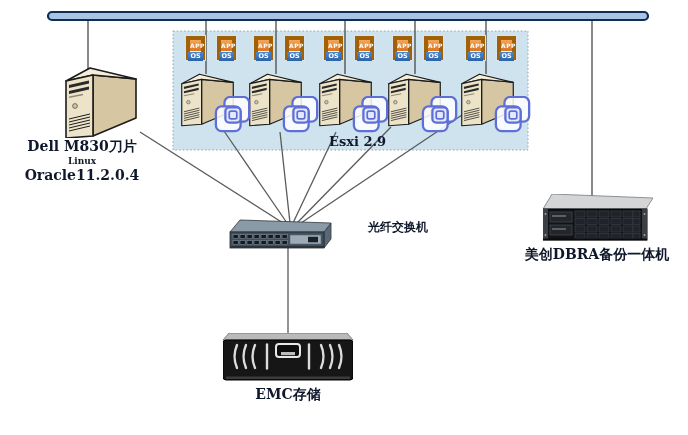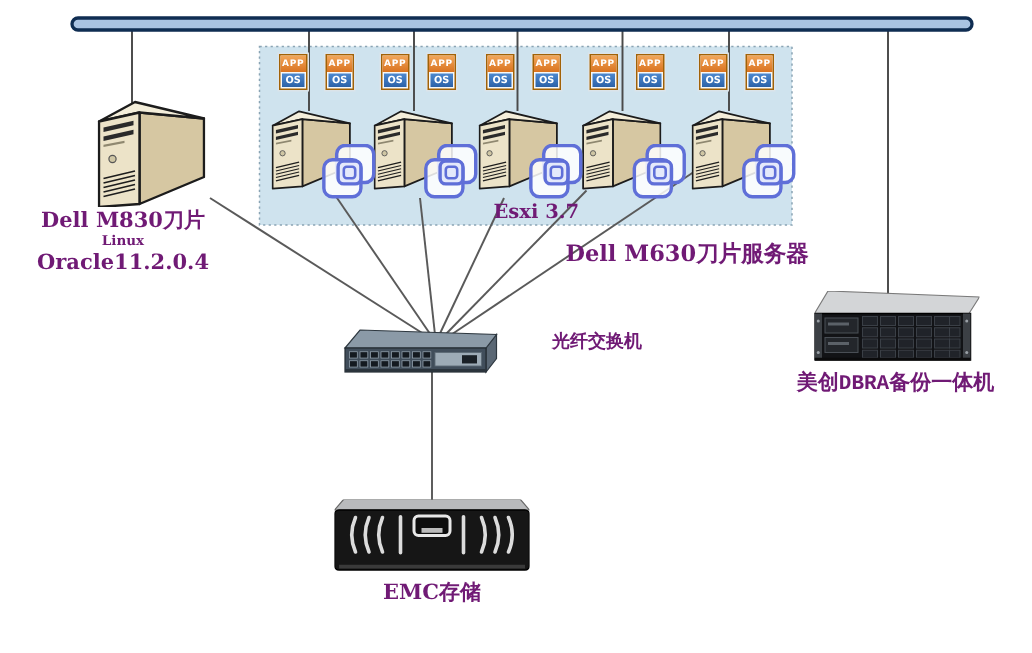--- a/index.html
+++ b/index.html
@@ -1,28 +1,28 @@
 <!DOCTYPE html>
 <html><head>
 <meta charset="utf-8">
 <style>
   html,body{margin:0;padding:0;background:#ffffff;}
   #canvas{
     position:relative;width:688px;height:435px;background:#ffffff;overflow:hidden;
     font-family:"DejaVu Serif","Liberation Serif",serif;
   }
   #shapes{position:absolute;left:0;top:0;width:688px;height:435px;}
-  .lbl{position:absolute;color:#701a75;font-weight:bold;white-space:nowrap;
+  .lbl{position:absolute;color:#0f172a;font-weight:bold;white-space:nowrap;
        font-family:"DejaVu Serif","Liberation Serif",serif;}
   .lbl.center{text-align:center;}
   
   .appos{
     position:absolute;width:19px;height:24px;box-sizing:border-box;
-    background:#f6f8f9;border:1px solid #a16207;box-shadow:0 0 0 1px #dce4e9;
-    display:flex;flex-direction:column;align-items:center;justify-content:flex-start;
+    background:#f6f8f9;border:4px solid #a16207;box-shadow:0 0 0 1px #dce4e9;
+    display:flex;flex-direction:column;align-items:center;justify-content:space-between;
   }
   .appos .app{
     width:100%;height:11px;line-height:11px;text-align:center;
     background:linear-gradient(#f2a75b,#d97320);color:#fff;
     font-family:"DejaVu Sans","Liberation Sans",sans-serif;
     font-size:6px;font-weight:bold;letter-spacing:0.5px;
   }
   .appos .os{
     width:15px;height:9px;line-height:9px;margin-top:1px;text-align:center;
     background:linear-gradient(#4d88cf,#2b62a8);color:#fff;
@@ -230,21 +230,20 @@
   </div>
   <div class="appos" style="left:497px;top:36px;">
     <span class="app">APP</span>
     <span class="os">OS</span>
   </div>
 
   <div class="lbl center" style="left:22px;top:138px;width:120px;font-size:14px;">Dell M830刀片</div>
   <div class="lbl center" style="left:22px;top:156px;width:120px;font-size:9px;">Linux</div>
   <div class="lbl center" style="left:22px;top:167px;width:120px;font-size:14px;">Oracle11.2.0.4</div>
 
-  <div class="lbl" style="left:329px;top:134px;font-size:13px;">Esxi 3.7</div>
-  <div class="lbl" style="left:377px;top:160px;font-size:15px;">Dell M630刀片服务器</div>
+  <div class="lbl" style="left:329px;top:134px;font-size:13px;">Esxi 2.9</div>
 
   <div class="lbl" style="left:368px;top:219px;font-size:12px;">光纤交换机</div>
 
   <div class="lbl center" style="left:223px;top:386px;width:130px;font-size:14px;">EMC存储</div>
 
-  <div class="lbl center" style="left:522px;top:246px;width:150px;font-size:14px;font-family:Liberation Mono, monospace;">美创DBRA备份一体机</div>
+  <div class="lbl center" style="left:522px;top:246px;width:150px;font-size:14px;">美创DBRA备份一体机</div>
 </div>
 
 </body></html>

